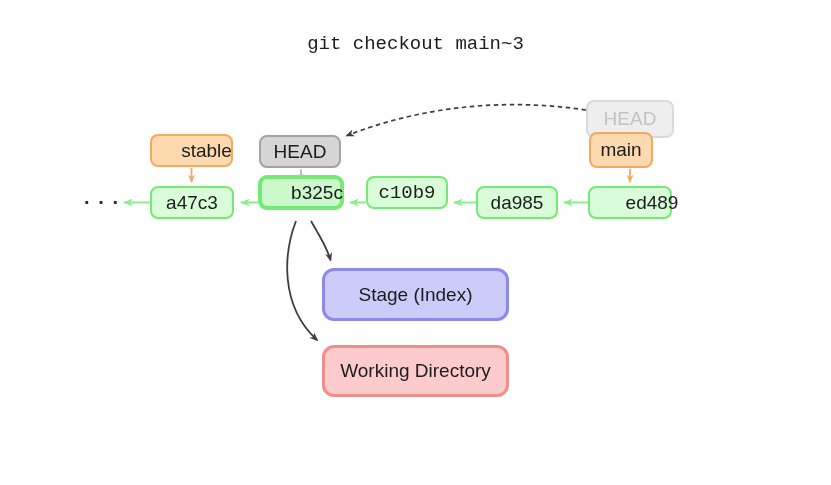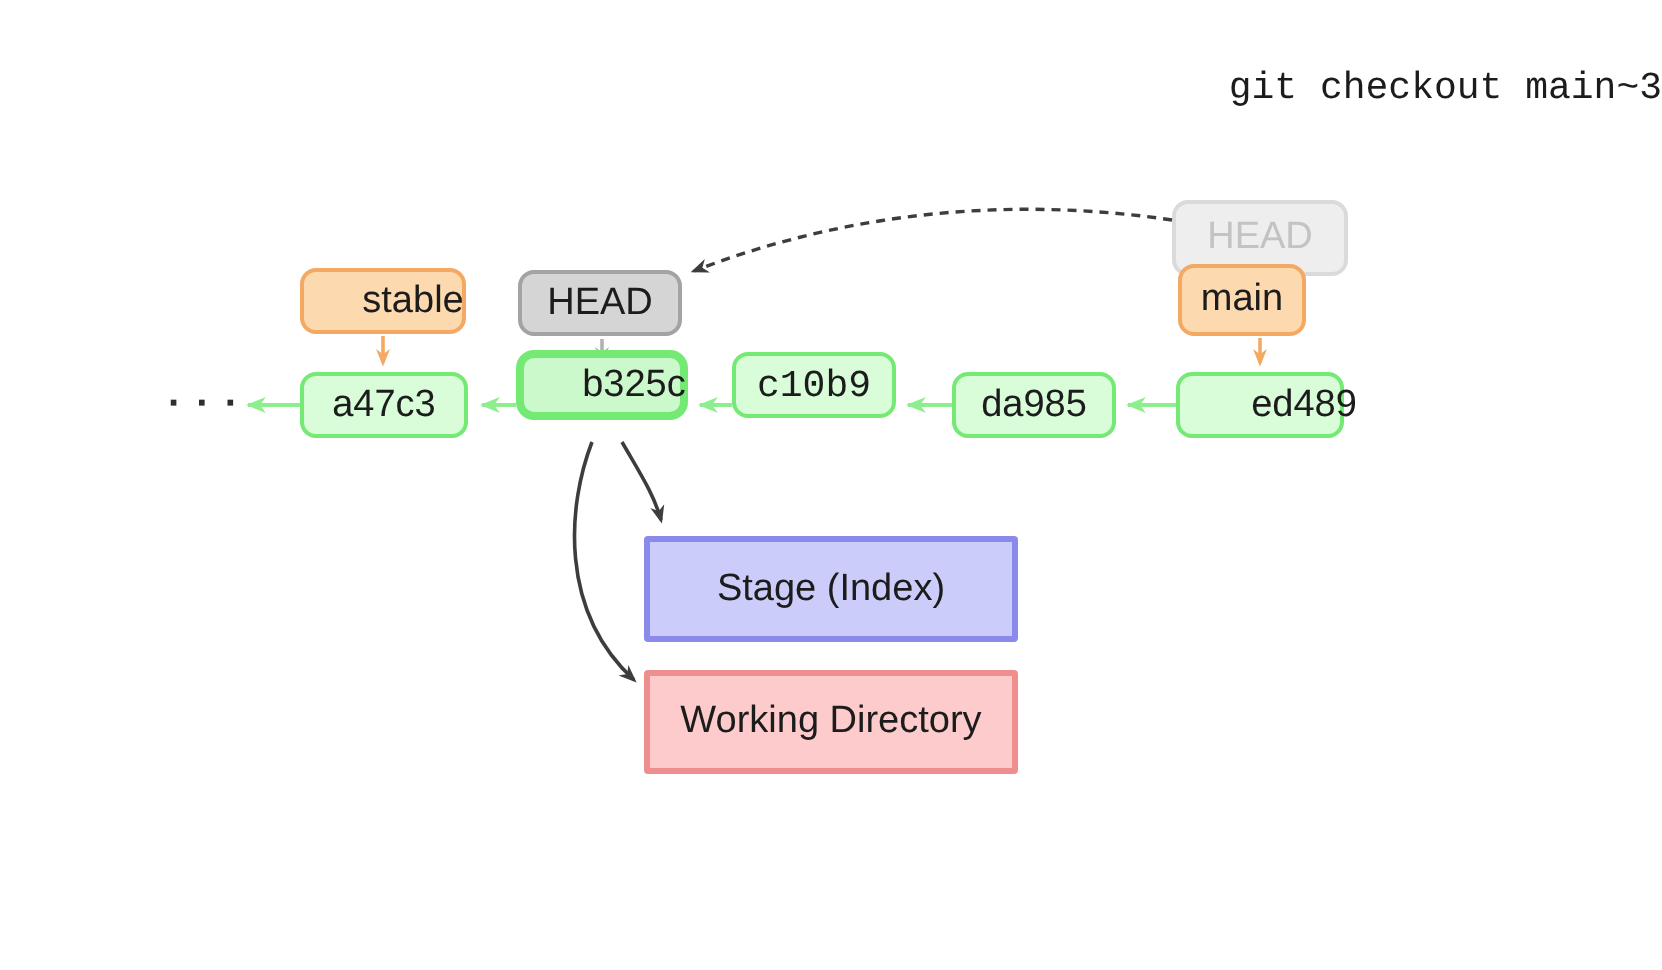--- a/index.html
+++ b/index.html
@@ -2,21 +2,21 @@
 <html style="--c-text: #1c1c1c; --c-commit-fill: #d9fcd9; --c-commit-border: #74e974; --c-head-commit-fill: #ccf9cc; --c-arrow-green: #8dee8d; --c-branch-fill: #fcd9ae; --c-branch-border: #f4a963; --c-arrow-orange: #f4a963; --c-head-fill: #d5d5d5; --c-head-border: #a3a3a3; --c-faded-fill: #eeeeee; --c-faded-border: #dadada; --c-faded-text: #c3c3c3; --c-stage-fill: #ccccfa; --c-stage-border: #8a8aea; --c-workdir-fill: #fdcbcb; --c-workdir-border: #ef8e8e; --c-arrow-dark: #3d3d3d; --c-arrow-gray: #b2b2b2;"><head>
 <meta charset="utf-8">
 <style>
   html,body{margin:0;padding:0;}
   body{background:#ffffff;font-family:"Liberation Sans",sans-serif;}
   .canvas{
     position:relative;width:831px;height:485px;background:#ffffff;
     overflow:hidden;color:var(--c-text,#1c1c1c);
   }
   .title{
-    position:absolute;left:0;top:33px;width:831px;text-align:right;
+    position:absolute;left:0;top:33px;width:831px;text-align:center;
     font-family:"Liberation Mono",monospace;font-size:19px;color:var(--c-text,#1c1c1c);
   }
   .box{
     position:absolute;display:flex;align-items:center;justify-content:center;
     box-sizing:border-box;border-radius:8px;font-size:19px;z-index:3;
     color:var(--c-text,#1c1c1c);
   }
   .commit{
     background:var(--c-commit-fill);border:2.5px solid var(--c-commit-border);
   }
@@ -26,21 +26,21 @@
   .branch{
     background:var(--c-branch-fill);border:2.5px solid var(--c-branch-border);
   }
   .head-label{
     background:var(--c-head-fill);border:2.5px solid var(--c-head-border);
   }
   .head-faded{
     background:var(--c-faded-fill);border:2.5px solid var(--c-faded-border);
     color:var(--c-faded-text);z-index:1;
   }
-  .area{border-radius:2px;}
+  .area{border-radius:12px;}
   .stage{background:var(--c-stage-fill);border:3px solid var(--c-stage-border);}
   .workdir{background:var(--c-workdir-fill);border:3px solid var(--c-workdir-border);}
   .ellipsis{
     position:absolute;left:82px;top:189px;width:40px;height:26px;z-index:3;
     display:flex;align-items:center;justify-content:center;
     font-size:20px;font-weight:bold;color:#2e2e2e;letter-spacing:1px;
   }
   svg.arrows{position:absolute;left:0;top:0;z-index:2;}
   .st-green{stroke:var(--c-arrow-green);stroke-width:2;fill:none;}
   .st-orange{stroke:var(--c-arrow-orange);stroke-width:1.8;fill:none;}
@@ -98,15 +98,15 @@
   <div class="box head-faded" style="left:586px;top:100px;width:88px;height:38px;">HEAD</div>
   <div class="box branch" style="left:589px;top:132px;width:64px;height:36px;">main</div>
 
   <div class="box commit" style="left:150px;top:186px;width:84px;height:33px;">a47c3</div>
   <div class="box commit current" style="left:258px;top:175px;width:86px;height:35px;padding-left:32px;">b325c</div>
   <div class="box commit" style="left:366px;top:176px;width:82px;height:33px;font-family:Liberation Mono, monospace;">c10b9</div>
   <div class="box commit" style="left:476px;top:186px;width:82px;height:33px;">da985</div>
   <div class="box commit" style="left:588px;top:186px;width:84px;height:33px;padding-left:44px;">ed489</div>
 
   <div class="box area stage" style="left:322px;top:268px;width:187px;height:53px;">Stage (Index)</div>
-  <div class="box area workdir" style="left:322px;top:335px;width:187px;height:52px;">Working Directory</div>
+  <div class="box area workdir" style="left:322px;top:345px;width:187px;height:52px;">Working Directory</div>
 
 </div>
 
 </body></html>

